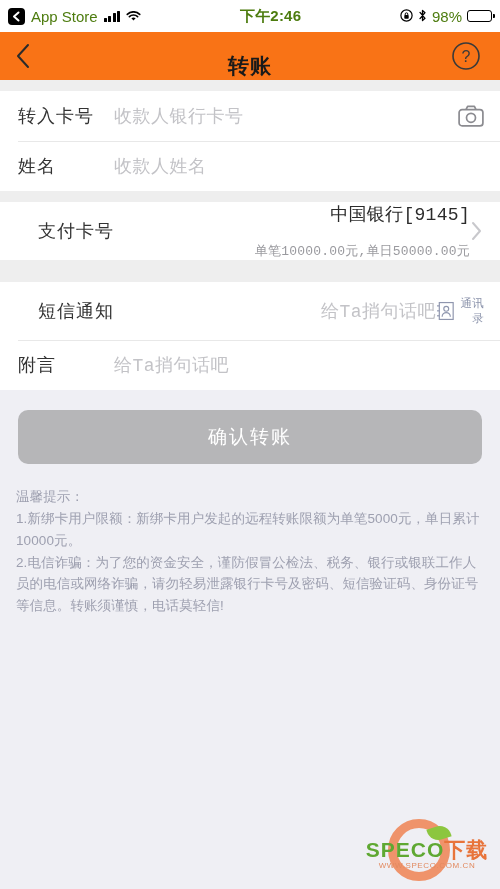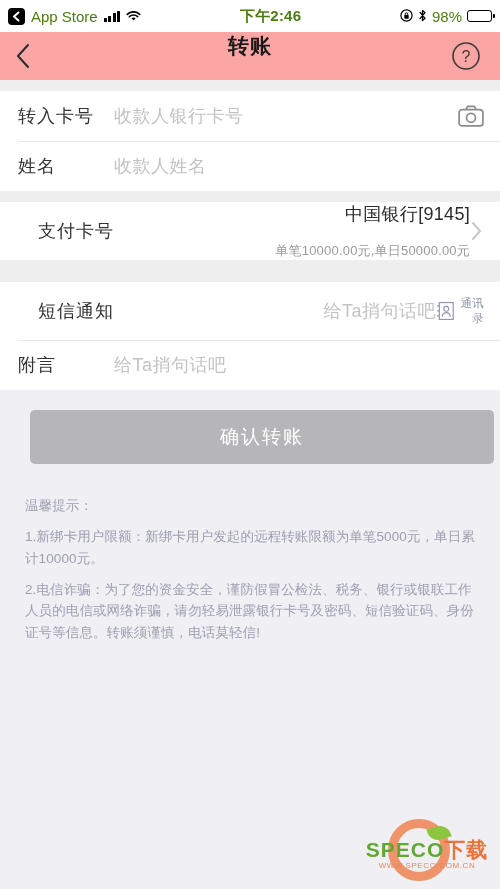--- a/index.html
+++ b/index.html
@@ -38,32 +38,32 @@
   }
   .batt::after {
     content:""; position:absolute; right:-4px; top:3.3px;
     width:2.4px; height:4px; background:#000; border-radius:0 1px 1px 0;
   }
   .batt-fill { height: 100%; background:#000; border-radius:1px; }
   .pct { font-size: 15px; font-weight: 500; }
 
   
   .navbar {
-    height: 48px; background: #fca5a5; position: relative;
-    display: flex; align-items: flex-start; justify-content: center;
+    height: 48px; background: #f97316; position: relative;
+    display: flex; align-items: flex-end; justify-content: center;
   }
   .nav-title { font-size: 21px; font-weight: bold; color: #1a1a1a; letter-spacing: 1px; }
   .nav-back { position: absolute; left: 16px; top: 0; height: 48px; width: 36px;
               display:flex; align-items:center; justify-content:flex-start; }
   .nav-help { position: absolute; right: 14px; top: 0; height: 48px; width: 40px;
               display:flex; align-items:center; justify-content:center; }
 
   
   .gap { height: 11px; background: #eeeeee; }
-  .group { background: #fff; }
+  .group { background: #fff; font-family: Liberation Mono, monospace; }
   .row {
     display: flex; align-items: center; position: relative;
     min-height: 50px; padding: 0 16px 0 18px;
   }
   .row.tall { min-height: 58px; align-items: center; text-align: right; }
   .row + .row::before {
     content:""; position:absolute; left:18px; right:0; top:0; height:1px; background:#e8e8e8;
   }
   .label {
     width: 96px; flex: 0 0 96px;
@@ -76,32 +76,32 @@
   .trail { flex: 0 0 auto; display: flex; align-items: center; justify-content: flex-end; }
   .contacts-btn {
     display: flex; flex-direction: row; align-items: center; gap: 2px;
     color: #8f96ae; width: 48px;
   }
   .contacts-label { font-size: 11.5px; color: #8b93ab; letter-spacing: .3px; }
 
   
   .btn-wrap { padding: 20px 18px 0 18px; background: #efeff4; }
   .confirm-btn {
-    width: 100%; height: 54px; border: none; border-radius: 5px;
+    width: 100%; height: 54px; border: none; border-radius: 10px;
     background: #b6b6b8; color: #ffffff;
     font-size: 19px; letter-spacing: 2px;
-    font-family: inherit; display:flex; align-items:center; justify-content:center;margin-left:12px;
+    font-family: inherit; display:flex; align-items:center; justify-content:center;
   }
 
   
   .tips {
     padding: 22px 14px 0 16px; background: #efeff4;
     font-size: 13.5px; line-height: 1.62; color: #9ea0b0; letter-spacing: .1px;
   }
-  .tips p { margin: 9px; }
+  .tips p { margin: 0; }
 
   
   .watermark {
     position: absolute; right: 6px; bottom: 4px;
     width: 140px; height: 72px;
     display: flex; align-items: center; justify-content: center;
   }
   .wm-inner { position: relative; width: 140px; height: 72px; }
   .wm-circle {
     position: absolute; left: 34px; top: 6px; width: 62px; height: 62px;

